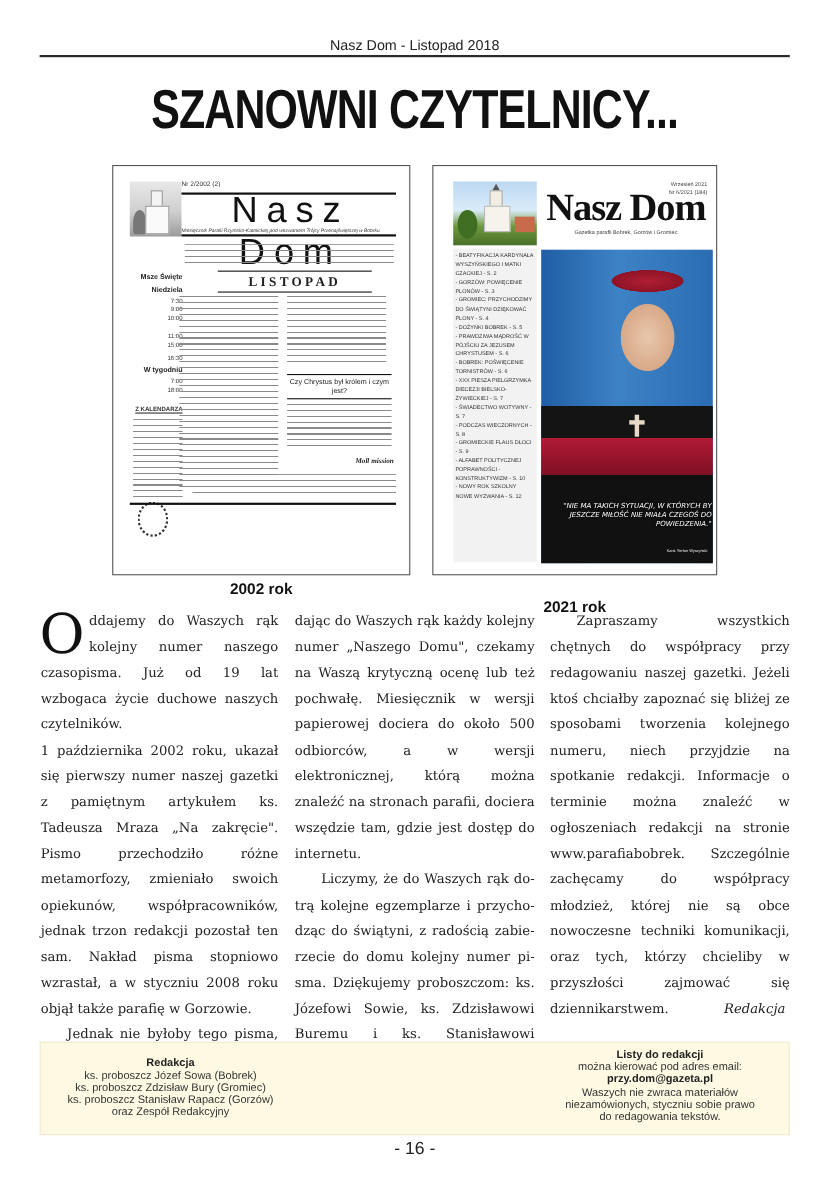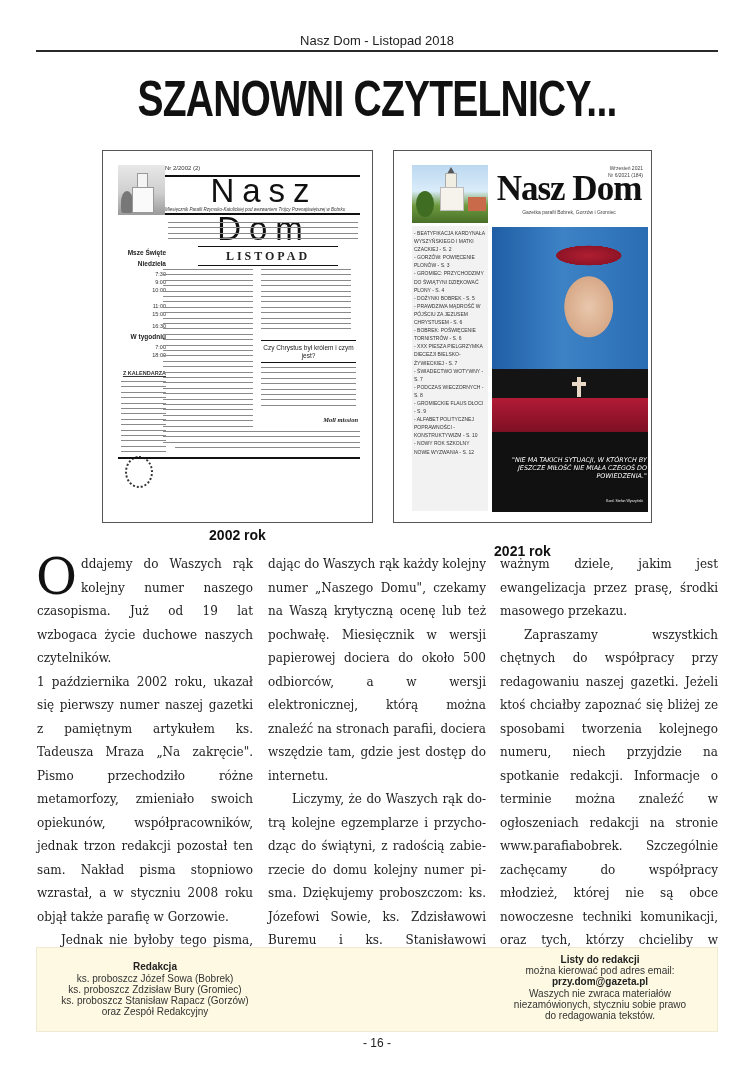--- a/index.html
+++ b/index.html
@@ -129,21 +129,21 @@
   }
   .footer-col { display: flex; flex-direction: column; justify-content: center; }
   .footer-col-address { width: 218px; padding-top: 2px; }
   .footer-col-editors { width: 224px; }
   .footer-col-letters { width: 222px; padding-bottom: 4px; }
   .footer-col .heading { font-weight: bold; color: #222; }
   .footer-col .email { font-weight: bold; color: #222; }
 
   .page-number {
     position: absolute; left: 0; top: 1036px; width: 754px; text-align: center;
-    font-size: 12px; color: #222;
+    font-size: 16px; color: #222;
   }
 </style>
 </head>
 <body>
 
 <div class="running-header">Nasz Dom - Listopad 2018</div>
 <div class="header-rule"></div>
 
 <h1 class="page-title">SZANOWNI CZYTELNICY...</h1>
 
@@ -237,21 +237,20 @@
   <p>1 października 2002 roku, ukazał się pierwszy numer naszej gazetki z pa­miętnym artykułem ks. Tadeusza Mraza „Na zakręcie". Pismo prze­chodziło różne metamorfozy, zmie­niało swoich opiekunów, współ­pracowników, jednak trzon redak­cji pozostał ten sam. Nakład pisma stopniowo wzrastał, a w styczniu 2008 roku objął także parafię w Go­rzowie.</p>
   <p class="indent">Jednak nie byłoby tego pisma, gdyby nie Wy, drodzy czytelnicy. Od-</p>
 </div>
 
 <div class="article-col col-2">
   <p>dając do Waszych rąk każdy kolejny numer „Naszego Domu", czekamy na Waszą krytyczną ocenę lub też po­chwałę. Miesięcznik w wersji papie­rowej dociera do około 500 odbior­ców, a w wersji elektronicznej, któ­rą można znaleźć na stronach para­fii, dociera wszędzie tam, gdzie jest dostęp do internetu.</p>
   <p class="indent">Liczymy, że do Waszych rąk do­trą kolejne egzemplarze i przycho­dząc do świątyni, z radością zabie­rzecie do domu kolejny numer pi­sma. Dziękujemy proboszczom: ks. Józefowi Sowie, ks. Zdzisławowi Bu­remu i ks. Stanisławowi Rapaczowi za wkład i duchowe wsparcie w tak</p>
 </div>
 
 <div class="article-col col-3">
-  <p>ważnym dziele, jakim jest ewangeli­zacja przez prasę, środki masowego przekazu.</p>
   <p class="indent"><span>Zapraszamy wszystkich chętnych do współpracy przy redagowaniu naszej gazetki. Jeżeli ktoś chciałby zapoznać się bliżej ze sposobami tworzenia kolejnego numeru, niech przyjdzie na spotkanie redakcji. Informacje o terminie można zna­leźć w ogłoszeniach redakcji na stro­nie www.parafiabobrek. Szczególnie zachęcamy do współpracy młodzież, której nie są obce nowoczesne tech­niki komunikacji, oraz tych, którzy chcieliby w przyszłości zajmować się dziennikarstwem.</span> <span class="signature">Redakcja</span></p>
 </div>
 
 <div class="footer-box">
   <div class="footer-col footer-col-editors">
     <div class="heading">Redakcja</div>
     <div>ks. proboszcz Józef Sowa (Bobrek)</div>
     <div>ks. proboszcz Zdzisław Bury (Gromiec)</div>
     <div>ks. proboszcz Stanisław Rapacz (Gorzów)</div>
     <div>oraz Zespół Redakcyjny</div>

